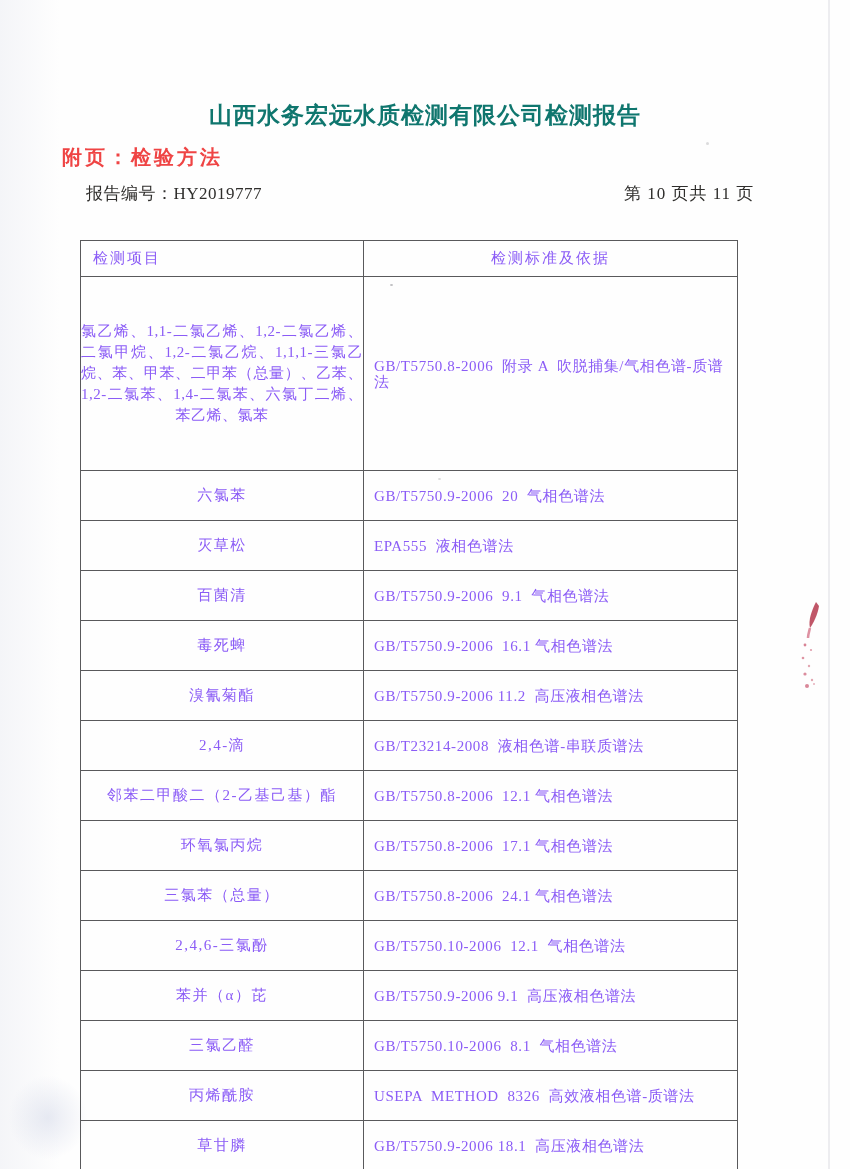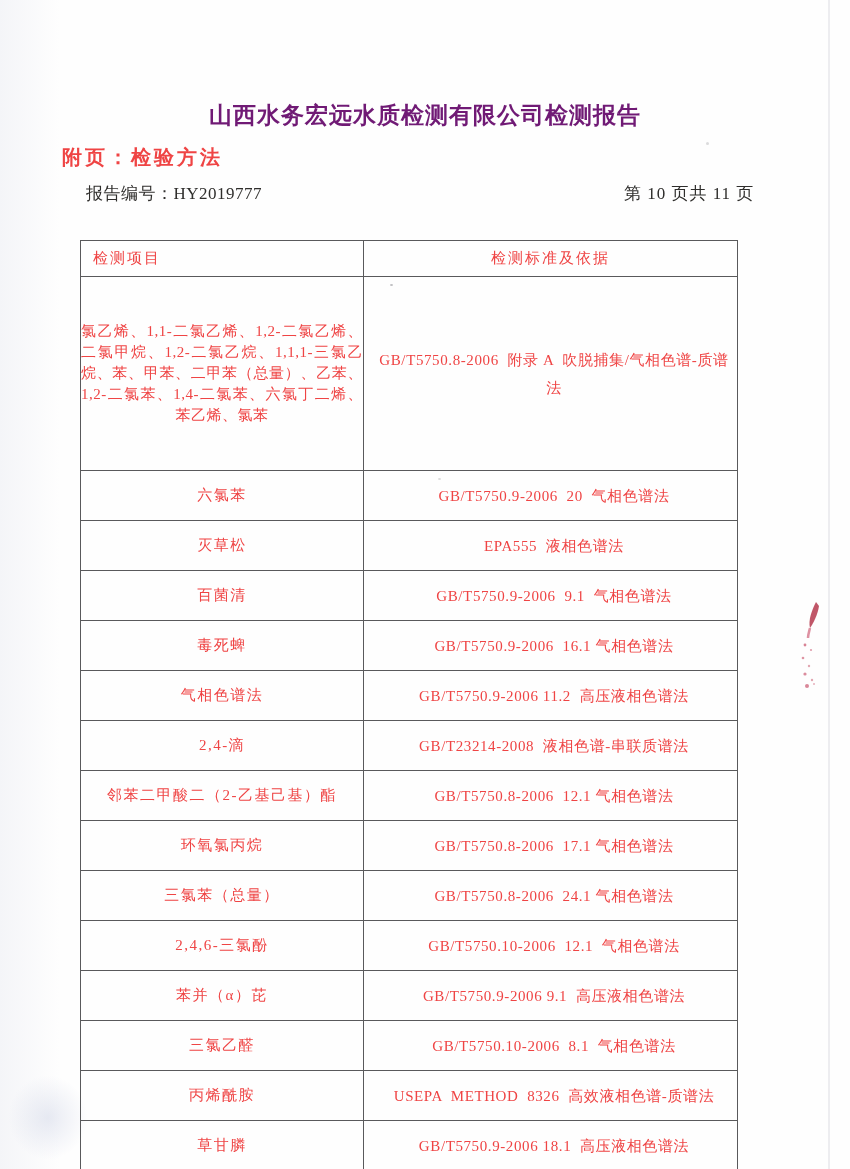--- a/index.html
+++ b/index.html
@@ -31,21 +31,21 @@
   .speck1 { left: 390px; top: 284px; width: 3px; height: 2px; }
   .speck2 { left: 706px; top: 142px; width: 3px; height: 3px; opacity: 0.3; }
   .speck3 { left: 438px; top: 478px; width: 3px; height: 2px; opacity: 0.3; }
 
   .red-mark { position: absolute; left: 795px; top: 588px; }
 
   .doc-title {
     position: absolute; top: 100px; left: 0; width: 100%;
     text-align: center;
     font-size: 23px; font-weight: bold; letter-spacing: 1px;
-    color: #701a75;
+    color: #0f766e;
   }
   .doc-subtitle {
     position: absolute; top: 144px; left: 62px;
     font-size: 20px; font-weight: bold; letter-spacing: 3px;
     color: #ef4444;
   }
   .meta-row { position: absolute; top: 182px; left: 0; width: 100%; font-size: 17px; }
   .report-no { position: absolute; left: 86px; letter-spacing: 0.5px; }
   .page-info { position: absolute; left: 624px; letter-spacing: 1px; }
 
@@ -54,21 +54,21 @@
     width: 658px;
     border-collapse: collapse;
     table-layout: fixed;
   }
   table.methods col.c1 { width: 283px; }
   table.methods td, table.methods th {
     border: 1px solid #59595b;
     vertical-align: middle;
     font-weight: normal;
     font-size: 15px;
-    color: #ef4444;
+    color: #8b5cf6;
   }
   tr.row-head td { height: 36px; }
   tr.row-tall td { height: 194px; }
   tr.row-std  td { height: 35.7px; }
 
   td.head-item {
     text-align: left; padding-left: 12px;
     font-size: 15.5px; letter-spacing: 2px;
   }
   td.head-method {
@@ -80,24 +80,24 @@
     letter-spacing: 1.5px;
   }
   td.item-cell.tall {
     text-align: justify; text-align-last: center;
     word-break: break-all;
     padding: 0 0;
     line-height: 21px;
     letter-spacing: 0.5px;
   }
   td.method-cell {
-    text-align: center; padding-left: 10px; padding-right: 3px;
+    text-align: left; padding-left: 10px; padding-right: 3px;
     white-space: pre-wrap;
     letter-spacing: 0.6px;
-    line-height: 28px;
+    line-height: 16px;
   }
 </style>
 </head>
 <body>
 
 <div class="paper">
 
   <div class="edge-shade-left"></div>
   <div class="scan-line-right"></div>
   <div class="smudge-bottom-left"></div>
@@ -150,21 +150,21 @@
       </tr>
       <tr class="row-std">
         <td class="item-cell">百菌清</td>
         <td class="method-cell">GB/T5750.9-2006  9.1  气相色谱法</td>
       </tr>
       <tr class="row-std">
         <td class="item-cell">毒死蜱</td>
         <td class="method-cell">GB/T5750.9-2006  16.1 气相色谱法</td>
       </tr>
       <tr class="row-std">
-        <td class="item-cell">气相色谱法</td>
+        <td class="item-cell">溴氰菊酯</td>
         <td class="method-cell">GB/T5750.9-2006 11.2  高压液相色谱法</td>
       </tr>
       <tr class="row-std">
         <td class="item-cell">2,4-滴</td>
         <td class="method-cell">GB/T23214-2008  液相色谱-串联质谱法</td>
       </tr>
       <tr class="row-std">
         <td class="item-cell">邻苯二甲酸二（2-乙基己基）酯</td>
         <td class="method-cell">GB/T5750.8-2006  12.1 气相色谱法</td>
       </tr>

